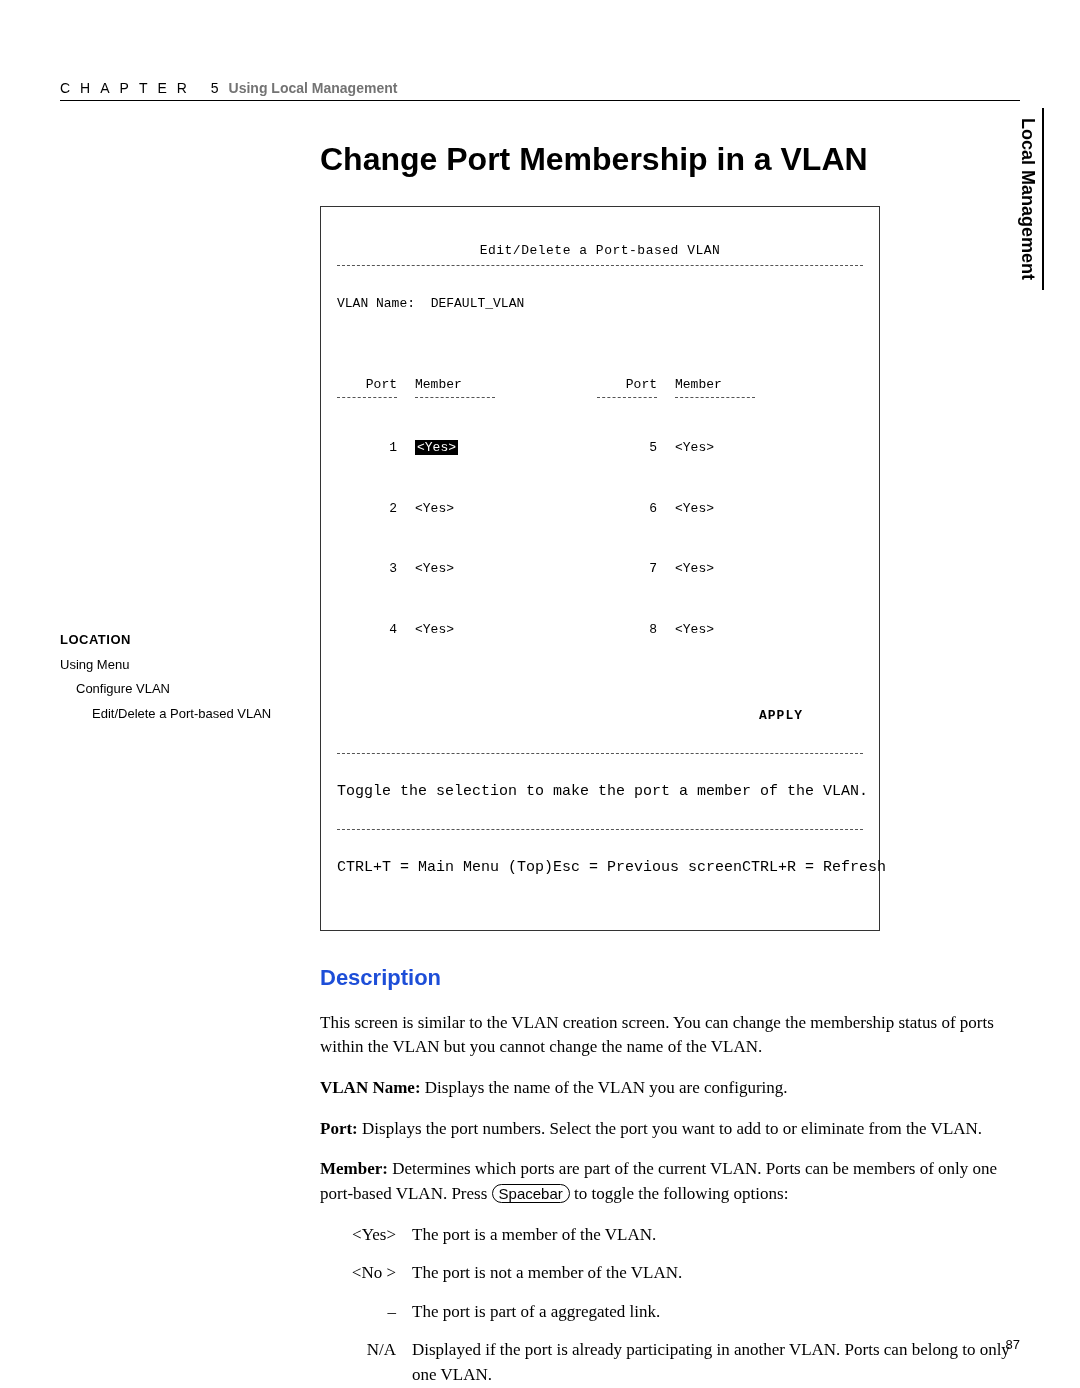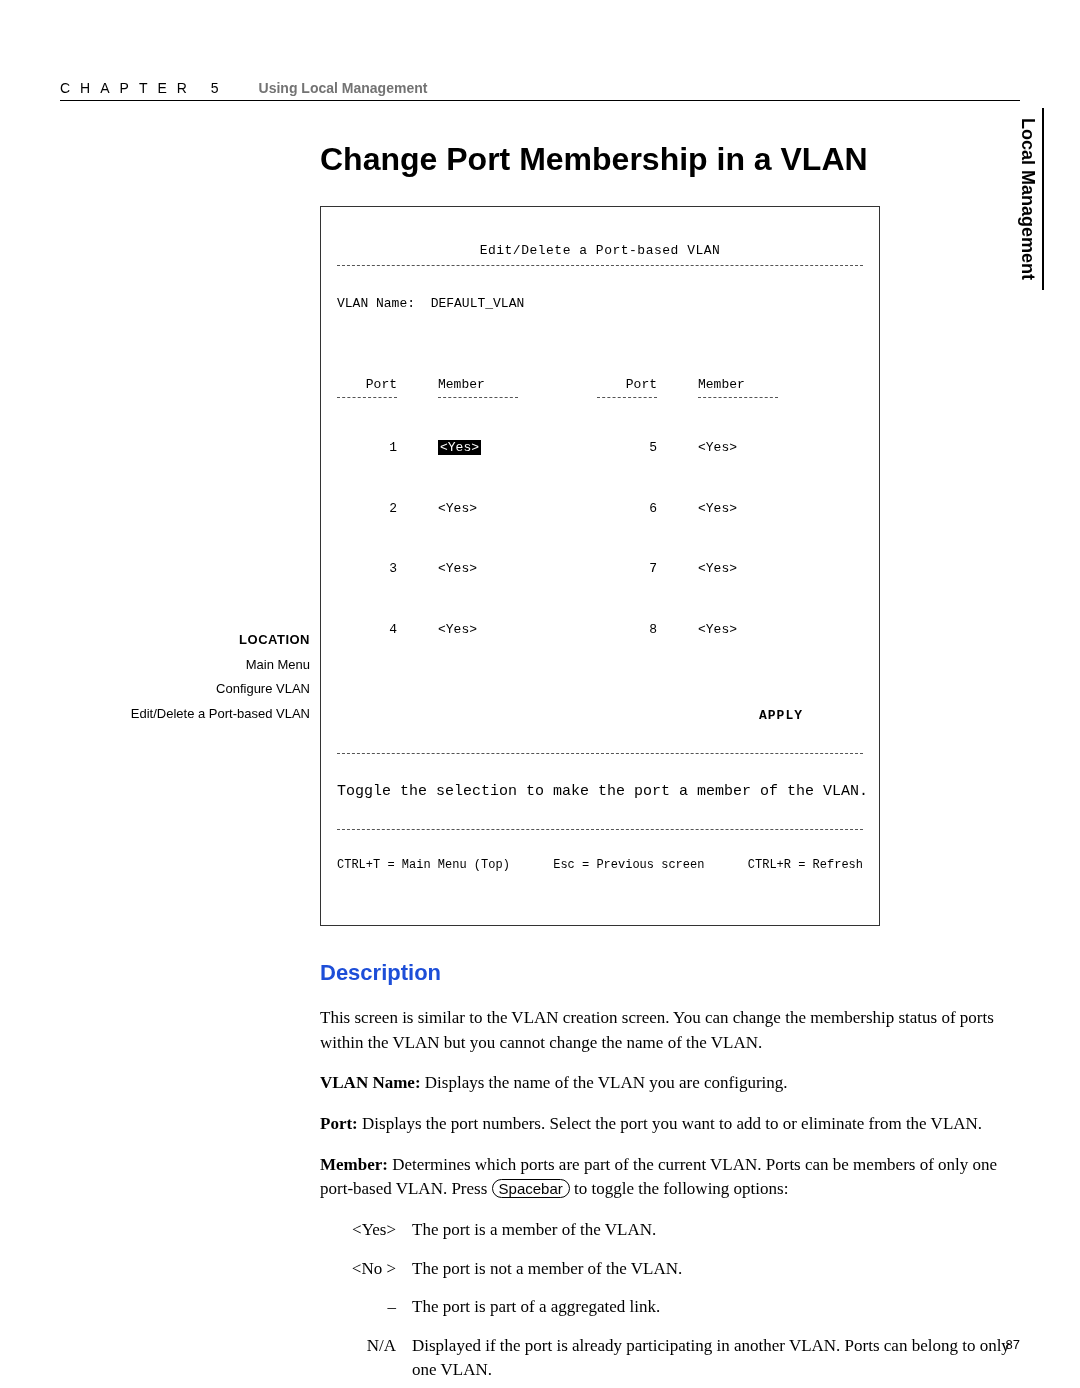--- a/index.html
+++ b/index.html
@@ -8,21 +8,20 @@
     height: 1388px;
     background: #fff;
     font-family: "Times New Roman", Times, serif;
     color: #000;
     position: relative;
     padding: 80px 60px 40px 60px;
   }
   .header-row {
     display: flex;
     align-items: baseline;
-    gap: 30px;
     border-bottom: 1px solid #000;
     padding-bottom: 4px;
     margin-bottom: 40px;
   }
   .chapter-label {
     font-family: Arial, Helvetica, sans-serif;
     letter-spacing: 10px;
     font-size: 14px;
   }
   .chapter-topic {
@@ -57,46 +56,45 @@
     font-family: "Courier New", monospace;
     font-size: 13px;
     line-height: 1.55;
     white-space: pre;
     margin-bottom: 34px;
     width: 560px;
   }
   .t-title { text-align: center; border-bottom: 1px dashed #555; padding-bottom: 4px; margin-bottom: 8px; letter-spacing: .5px;}
   .t-row { display: flex; }
   .t-col { width: 260px; }
-  .t-h { display:flex; gap: 41px;}
+  .t-h { display:flex; gap: 18px;}
   .t-h span.port { width: 60px; text-align:right;}
   .t-h span.mem { width: 80px;}
   .inv { background: #000; color: #fff; padding: 0 2px;}
   .t-rule { border-top:1px dashed #555; margin: 6px 0;}
-  .t-bottom { display:flex; justify-content: space-between; font-size: 12px;}
+  .t-bottom { display:flex; justify-content: space-between; font-size: 15px;}
   .apply { text-align: right; padding-right: 60px; margin-top: 6px; font-weight: bold; letter-spacing: 1px;}
   .under { display:inline-block; }
   .under::after { content:""; display:block; border-bottom:1px dashed #555; margin-top:2px;}
 
   .h2 {
     font-family: Arial, Helvetica, sans-serif;
     font-weight: bold;
     font-size: 22px;
     color: #1d4ed8;
     margin-bottom: 20px;
   }
   .sidebar {
     position: absolute;
     left: 60px;
     top: 628px;
     width: 250px;
     font-family: Arial, Helvetica, sans-serif;
     font-size: 13px;
     line-height: 1.9;
-    text-align: right;
   }
   .sidebar .loc-head { font-weight: bold; letter-spacing: .5px; }
   .sidebar .lvl1 { margin-left: 0; }
   .sidebar .lvl2 { margin-left: 16px; }
   .sidebar .lvl3 { margin-left: 32px; }
 
   .body-text p {
     font-size: 17px;
     line-height: 1.45;
     margin-bottom: 16px;
@@ -201,18 +199,18 @@
         <div class="lbl">N/A</div>
         <div class="desc">Displayed if the port is already participating in another VLAN. Ports can belong to only one VLAN.</div>
       </div>
     </div>
 
   </div>
 </div>
 
 <div class="sidebar">
   <div class="loc-head">LOCATION</div>
-  <div class="lvl1">Main Menu</div>
+  <div class="lvl1">Using Menu</div>
   <div class="lvl2">Configure VLAN</div>
   <div class="lvl3">Edit/Delete a Port-based VLAN</div>
 </div>
 
 <div class="page-num">87</div>
 
 </body></html>

